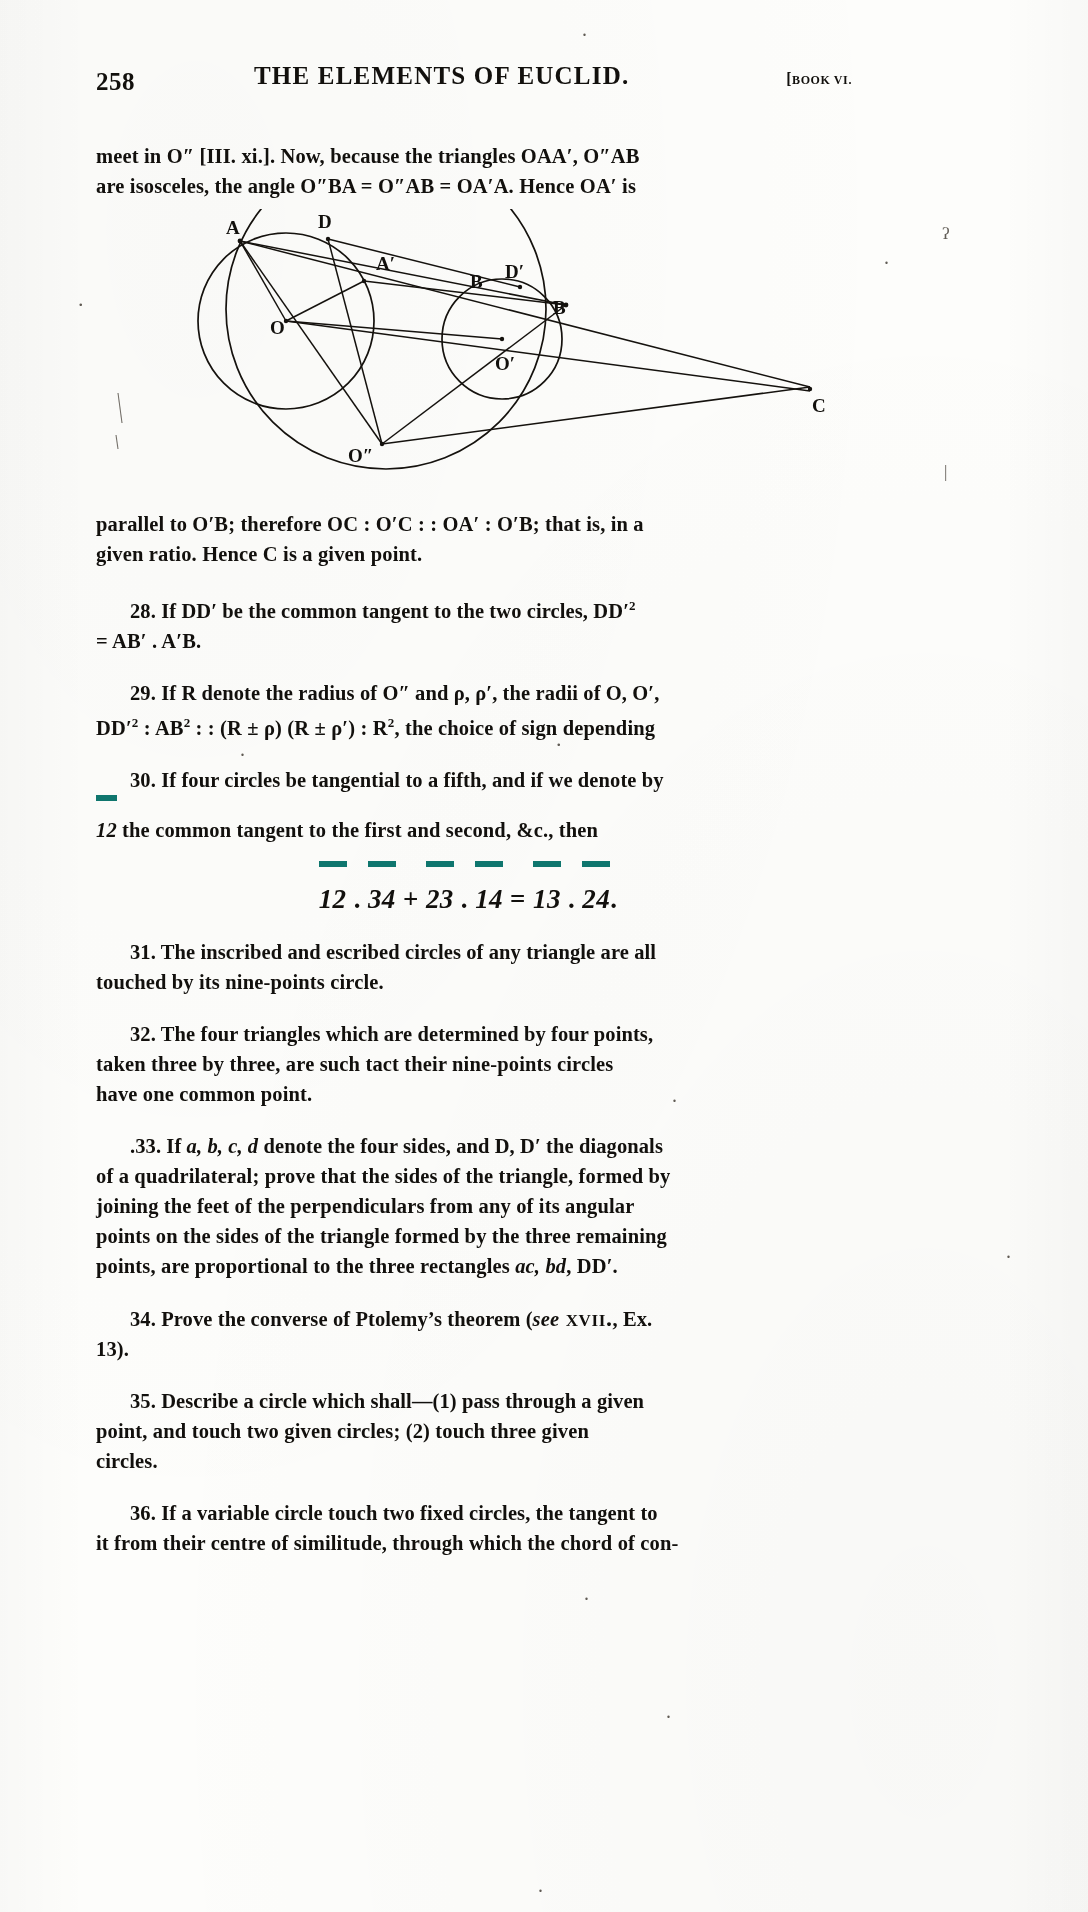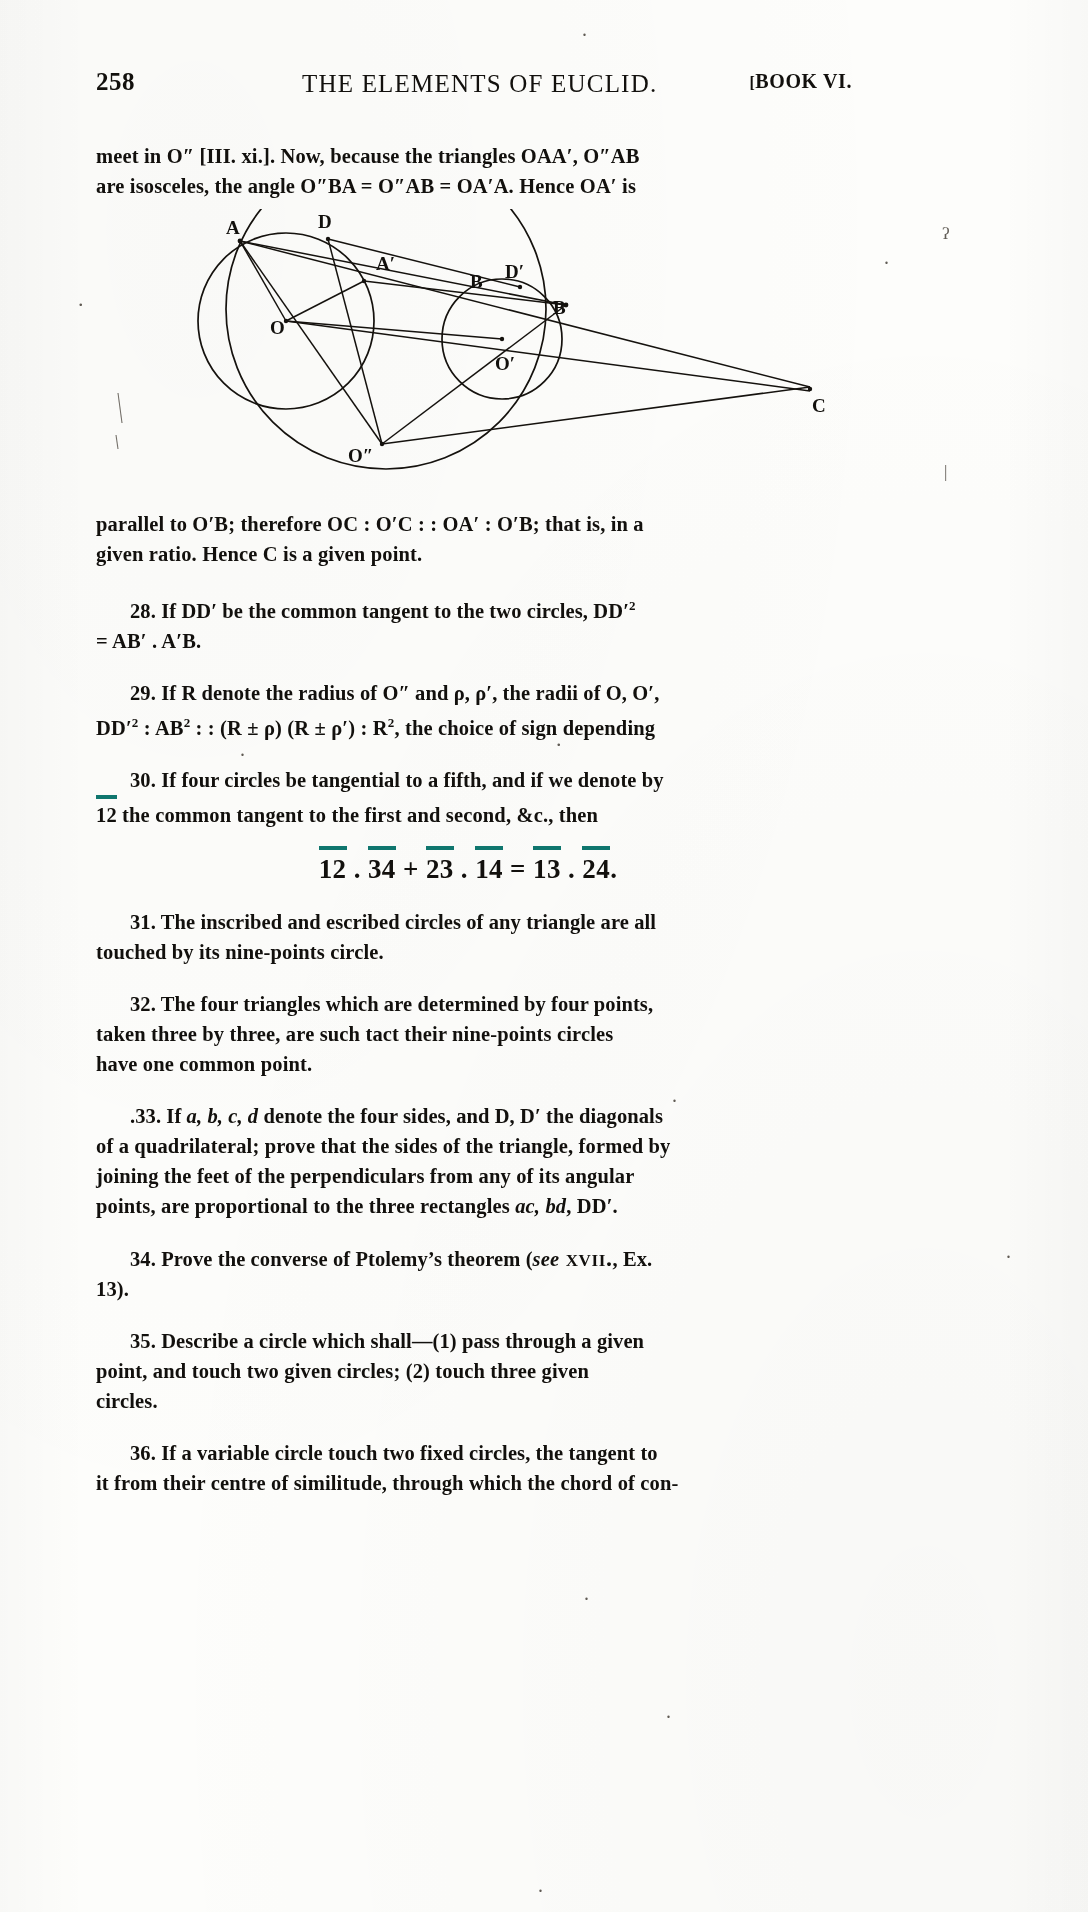--- a/index.html
+++ b/index.html
@@ -42,35 +42,34 @@
     position: absolute;
     left: 0;
     top: 6px;
     font-size: 25px;
     font-weight: bold;
     letter-spacing: 0.5px;
   }
   .runtitle {
     position: absolute;
     left: 158px;
-    top: 8px;
+    top: 0;
     font-size: 25px;
-    font-weight: normal;
+    font-weight: bold;
     letter-spacing: 1.2px;
-    margin-left: 48px;
   }
   .bookref {
     position: absolute;
     right: -12px;
     top: 8px;
     font-size: 16px;
     font-weight: bold;
     letter-spacing: 0.6px;
   }
-  .bookref .sc { font-size: 20px; }
+  .bookref .sc { font-size: 12px; }
   
   p.body {
     margin: 0 0 0 0;
     font-size: 20.5px;
     line-height: 30px;
     text-align: justify;
     letter-spacing: 0.15px;
     font-weight: bold;
   }
   p.body.first { margin-top: 9px; }
@@ -80,24 +79,25 @@
     line-height: 30px;
     text-align: justify;
     letter-spacing: 0.1px;
     font-weight: bold;
     text-indent: 34px;
   }
   .it { font-style: italic; }
   .sc { font-variant: small-caps; font-size: 24px; letter-spacing: 0.6px; }
   .sup { font-size: 13px; vertical-align: super; }
   .ovl {
-    border-top: 4px solid #0f766e;
-    padding-top: 6px;
+    border-top: 6px solid #0f766e;
+    padding-top: 19px;
     display: inline-block;
     line-height: 1;
+    font-style: italic;
   }
   .centered-eq {
     margin: 16px 0 0 0;
     text-align: center;
     font-size: 27px;
     font-weight: bold;
     letter-spacing: 0.4px;
   }
   
   .figure {
@@ -210,20 +210,21 @@
     <p class="para"><span>31. The inscribed and escribed circles of any triangle are all</span></p>
     <p class="body"><span>touched by its nine-points circle.</span></p>
 
     <p class="para"><span>32. The four triangles which are determined by four points,</span></p>
     <p class="body"><span>taken three by three, are such tact their nine-points circles</span></p>
     <p class="body"><span>have one common point.</span></p>
 
     <p class="para"><span>.33. If </span><span class="it">a, b, c, d</span><span> denote the four sides, and D, D′ the diagonals</span></p>
     <p class="body"><span>of a quadrilateral; prove that the sides of the triangle, formed by</span></p>
     <p class="body"><span>joining the feet of the perpendiculars from any of its angular</span></p>
+    <p class="body"><span>points on the sides of the triangle formed by the three remaining</span></p>
     <p class="body"><span>points, are proportional to the three rectangles </span><span class="it">ac, bd</span><span>, DD′.</span></p>
 
     <p class="para"><span>34. Prove the converse of Ptolemy’s theorem (</span><span class="it">see</span><span class="sc"> xvii.</span><span>, Ex.</span></p>
     <p class="body"><span>13).</span></p>
 
     <p class="para"><span>35. Describe a circle which shall—(1) pass through a given</span></p>
     <p class="body"><span>point, and touch two given circles;  (2) touch three given</span></p>
     <p class="body"><span>circles.</span></p>
 
     <p class="para"><span>36. If a variable circle touch two fixed circles, the tangent to</span></p>

